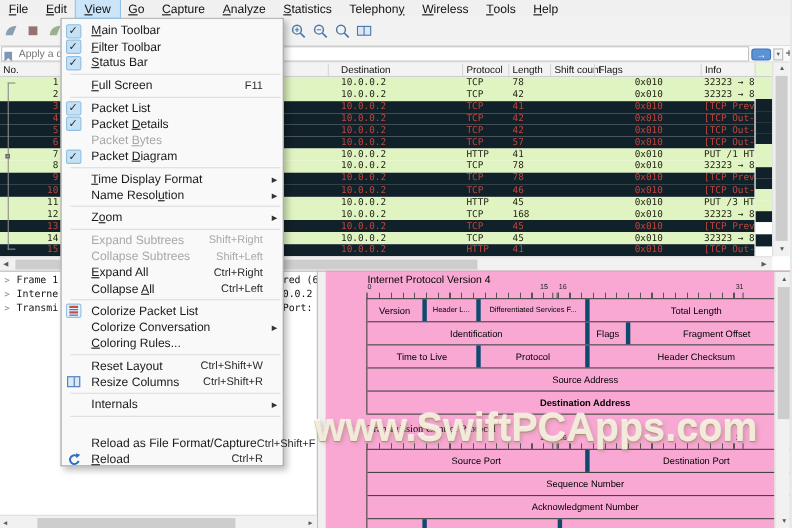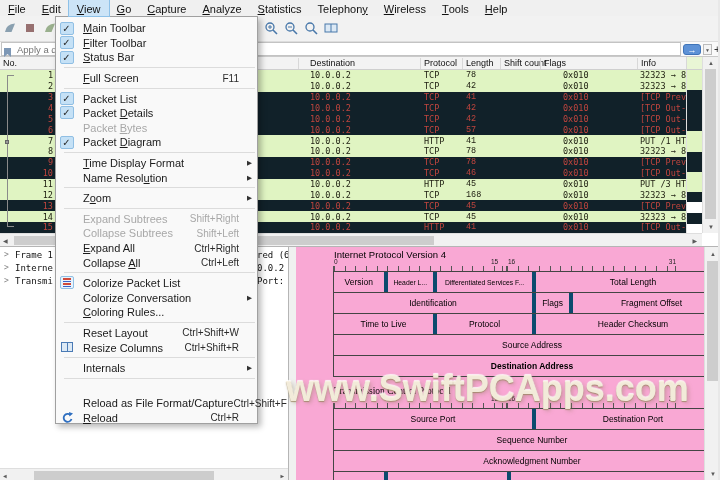--- a/index.html
+++ b/index.html
@@ -41,22 +41,22 @@
   .ph-green { position:absolute; left:686px; top:0; width:16px; height:12px; background:#e9f6d5; border-left:1px solid #d8d8d8; }
   .plrows { position:absolute; left:0; top:13px; width:686px; height:163px;
     display:flex; flex-direction:column; font-family:"DejaVu Sans Mono", monospace; font-size:8.5px; }
   .prow { position:relative; flex:1 1 auto; overflow:hidden; }
   .prow.good { background:#e0f4c2; color:#1d1d10; }
   .prow.bad  { background:#112129; color:#c0453e; }
   .prow span { position:absolute; top:50%; transform:translateY(-50%); white-space:pre; }
   .c-no    { left:0; width:53px; text-align:right; }
   .c-dest  { left:310px; }
   .c-proto { left:424px; }
-  .c-len   { left:466px;font-family:Liberation Mono, monospace; }
-  .c-flags { left:563px; }
+  .c-len   { left:466px; }
+  .c-flags { left:577px; }
   .c-info  { left:640px; }
   .bracket { position:absolute; left:0; top:13px; width:16px; height:163px; pointer-events:none; z-index:2; }
   .bracket .v { position:absolute; left:7px; top:5px; width:1px; height:152px; background:#8a8a8a; }
   .bracket .h1{ position:absolute; left:7px; top:5px; width:7px; height:1px; background:#8a8a8a; }
   .bracket .h2{ position:absolute; left:7px; top:156px; width:7px; height:1px; background:#8a8a8a; }
   .bracket .dot{ position:absolute; left:5px; top:70px; width:4px; height:4px; background:#9a9a9a; border:1px solid #666; }
   .minimap { position:absolute; left:686px; top:13px; width:16px; height:163px;
     display:flex; flex-direction:column; border-left:1px solid #e0e0e0; }
   .mm-b { width:100%; }
   

